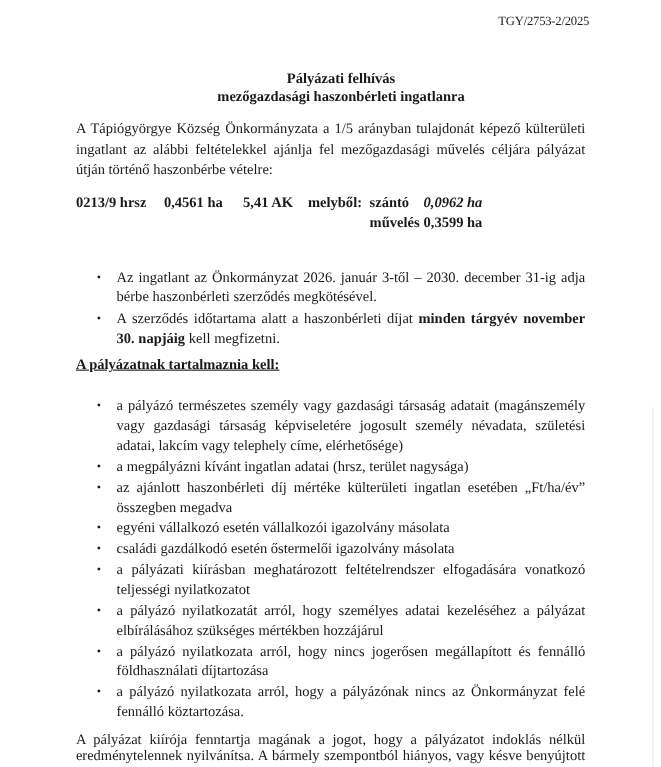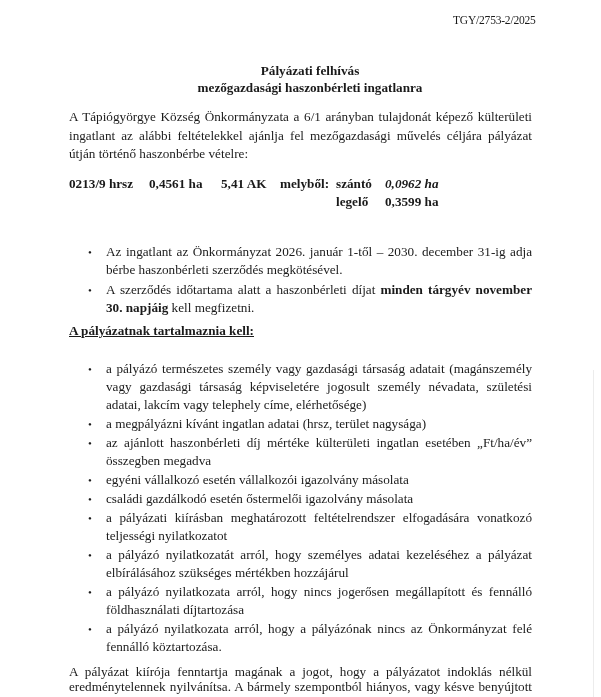--- a/index.html
+++ b/index.html
@@ -120,38 +120,38 @@
 
 <div class="page">
 
   <div class="ref">TGY/2753-2/2025</div>
 
   <div class="title">
     <div>Pályázati felhívás</div>
     <div>mezőgazdasági haszonbérleti ingatlanra</div>
   </div>
 
-  <div class="intro">A Tápiógyörgye Község Önkormányzata a 6/1 arányban tulajdonát képező külterületi ingatlant az alábbi feltételekkel ajánlja fel mezőgazdasági művelés céljára pályázat útján történő haszonbérbe vételre:</div>
+  <div class="intro">A Tápiógyörgye Község Önkormányzata a 1/5 arányban tulajdonát képező külterületi ingatlant az alábbi feltételekkel ajánlja fel mezőgazdasági művelés céljára pályázat útján történő haszonbérbe vételre:</div>
 
   <div class="plot-table">
     <span style="left:0; top:0;">0213/9 hrsz</span>
     <span style="left:80px; top:0;">0,4561 ha</span>
     <span style="left:152px; top:0;text-align:center;">5,41 AK</span>
     <span style="left:211px; top:0;">melyből:</span>
     <span style="left:267px; top:0;">szántó</span>
     <span style="left:316px; top:0;font-style:italic;">0,0962 ha</span>
-    <span style="left:267px; top:18px;">legelő</span>
+    <span style="left:267px; top:18px;">művelés</span>
     <span style="left:316px; top:18px;">0,3599 ha</span>
   </div>
 
   <div class="bullets1">
     <ul class="list">
       <li>
         <span class="dot">•</span>
-        <span>Az ingatlant az Önkormányzat 2026. január 1-től – 2030. december 31-ig adja bérbe haszonbérleti szerződés megkötésével.</span>
+        <span>Az ingatlant az Önkormányzat 2026. január 3-től – 2030. december 31-ig adja bérbe haszonbérleti szerződés megkötésével.</span>
       </li>
       <li>
         <span class="dot">•</span>
         <span>A szerződés időtartama alatt a haszonbérleti díjat </span><span class="bold">minden tárgyév november 30. napjáig</span><span> kell megfizetni.</span>
       </li>
     </ul>
   </div>
 
   <div class="section-head">A pályázatnak tartalmaznia kell:</div>
 

